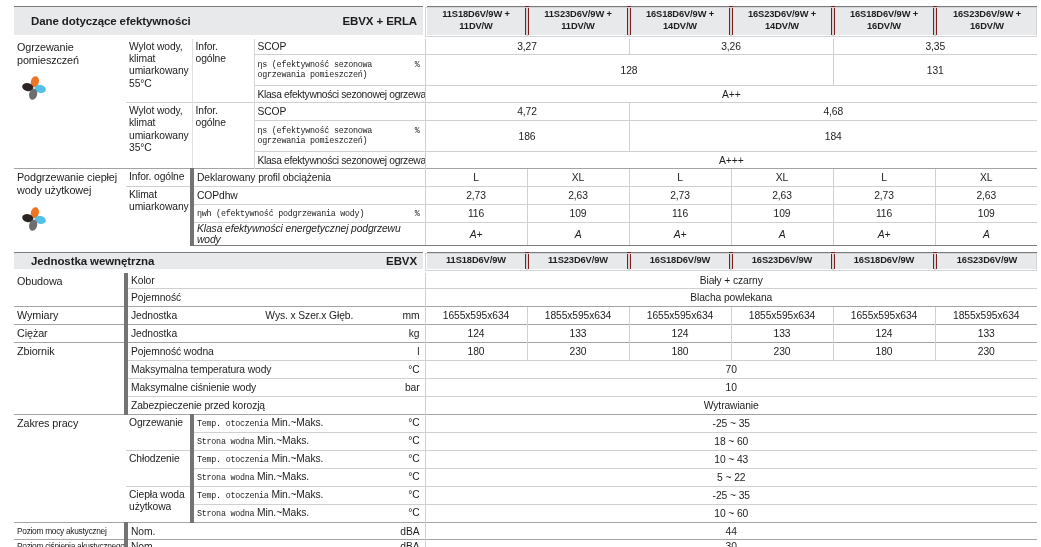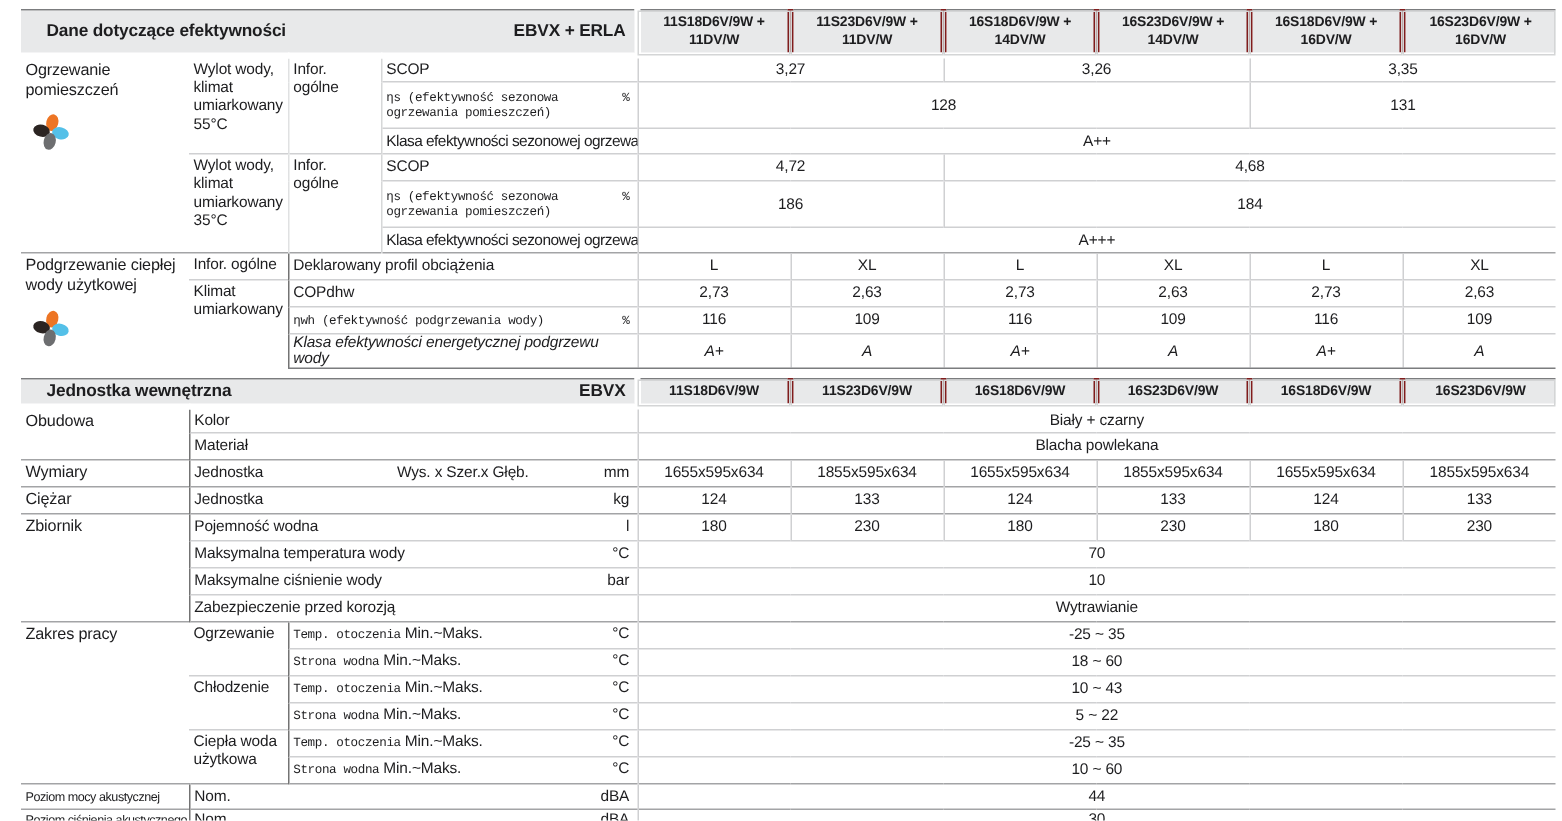--- a/index.html
+++ b/index.html
@@ -20,21 +20,21 @@
   th.model.first{border-left:4px solid #fff;margin-top:36px;}
   tr.head1{height:30px;} tr.head2{height:18px;}
   
   tr.lt>td{border-top:1px solid #cfd0d2;}
   tr.hv>td{border-top:1px solid #a3a4a6;}
   tr.end>td{border-bottom:1px solid #7b7c7e;}
   td.a{font-size:10.8px;vertical-align:top;padding-top:2px;line-height:1.25;}
   td.b,td.c{font-size:10.3px;vertical-align:top;padding-top:2px;line-height:1.2;margin-left:34px;}
   td.c{border-left:1px solid #e0e1e2;}
   td.d{font-size:10.3px;border-left:1px solid #d6d7d8;}
-  td.d2{font-size:10.3px;border-left:1px solid #737373;}
+  td.d2{font-size:10.3px;border-left:4px solid #737373;}
   td.v{font-size:10.3px;text-align:center;border-left:1px solid #cfd0d2;}
   .lu{display:flex;justify-content:space-between;align-items:flex-start;
       padding-right:2px;}
   .lu .unit{white-space:nowrap;padding-left:4px;}
   .lu3{display:flex;justify-content:space-between;align-items:center;padding-right:2px;}
   .lu3 .mid{flex:1;text-align:center;padding-left:39px;}
   .sm{font-size:8.4px;letter-spacing:-0.25px;font-family:Liberation Mono, monospace;}
   .xs{font-size:7.8px;letter-spacing:-0.35px;white-space:nowrap;}
   .wrap2{line-height:1.25;}
   td.a.xsl{font-size:8.4px;letter-spacing:-0.3px;white-space:nowrap;padding-top:0;
@@ -217,21 +217,21 @@
     <th class="model">16S18D6V/9W</th>
     <th class="model">16S23D6V/9W</th>
   </tr>
 
   <tr class="h18">
     <td class="a" rowspan="2">Obudowa</td>
     <td class="d2" colspan="3">Kolor</td>
     <td class="v" colspan="6">Biały + czarny</td>
   </tr>
   <tr class="lt h18">
-    <td class="d2" colspan="3">Materiał</td>
+    <td class="d2" colspan="3">Pojemność</td>
     <td class="v" colspan="6">Blacha powlekana</td>
   </tr>
 
   <tr class="hv h18">
     <td class="a">Wymiary</td>
     <td class="d2" colspan="3">
       <div class="lu3">
         <span>Jednostka</span>
         <span class="mid">Wys. x Szer.x Głęb.</span>
         <span>mm</span>

